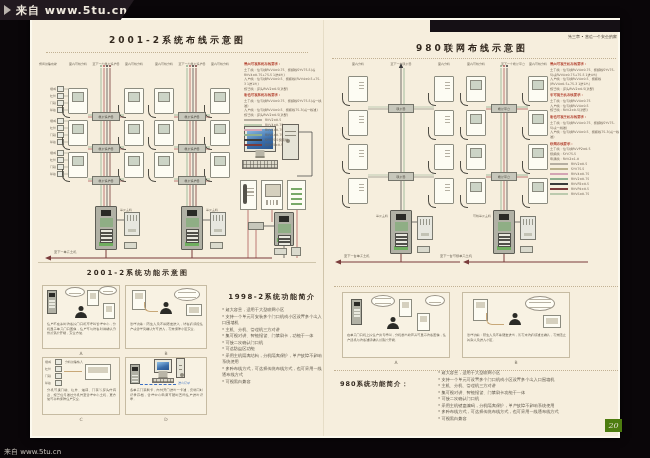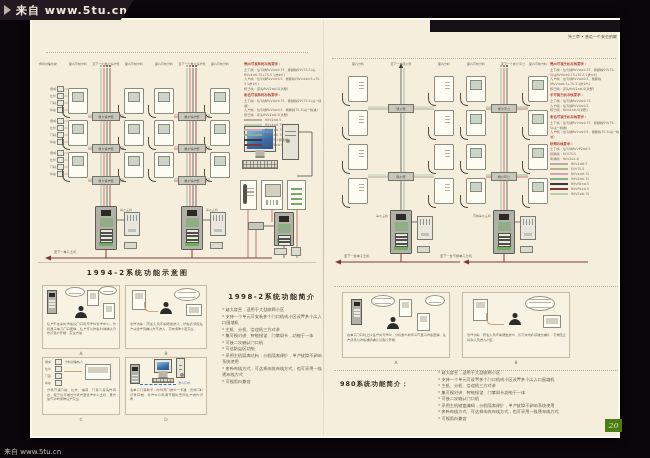--- a/index.html
+++ b/index.html
@@ -112,21 +112,23 @@
     <span>来自 www.5tu.cn</span>
   </div>
   <div class="wm-bot">来自 www.5tu.cn</div>
 
   <div class="spread">
     <div class="gutter"></div>
 
     <div class="chaptab" style="left:398px;top:0;width:190px;height:12px"></div>
     <div class="chaptxt" style="left:420px;top:14px;width:165px">第三章 • 营造一个安全的家</div>
 
+    <div class="abs t1" style="left:0;top:14px;width:291px">2001-2系统布线示意图</div>
     <div class="abs dot" style="left:14px;top:32px;width:262px"></div>
+    <div class="abs t1" style="left:295px;top:22px;width:290px">980联网布线示意图</div>
     <div class="abs dot" style="left:300px;top:38px;width:284px"></div>
 
     <div class="hdr" style="left:0;top:42px;width:32px">预留报警功能</div>
     <div class="hdr" style="left:29px;top:42px;width:34px">室内可视分机</div>
     <div class="hdr" style="left:49px;top:42px;width:50px">至下一个楼层保护器</div>
     <div class="hdr" style="left:85px;top:42px;width:34px">室内可视分机</div>
     <div class="hdr" style="left:115px;top:42px;width:34px">室内可视分机</div>
     <div class="hdr" style="left:135px;top:42px;width:50px">至下一个楼层保护器</div>
     <div class="hdr" style="left:171px;top:42px;width:34px">室内可视分机</div>
 
@@ -371,21 +373,21 @@
           <span class="sw" style="background: rgb(122, 59, 59);"></span>
           <span class="wlab">RVVP4×0.5</span>
         </div>
       <div class="wrow">
           <span class="sw" style="background: rgb(188, 202, 174);"></span>
           <span class="wlab">RVV6×0.75</span>
         </div>
     </div>
 
     <div class="abs sol" style="left:6px;top:242px;width:278px"></div>
-    <div class="abs t2" style="left:0;top:248px;width:212px">1994-2系统功能示意图</div>
+    <div class="abs t2" style="left:0;top:248px;width:212px">2001-2系统功能示意图</div>
 
     <div class="pwrap" style="left:10px;top:265px;width:78px">
       <div class="panel" style="height:64px">
         <div class="illo" style="height:34px">
           <span class="dsm" style="left:4px;top:4px;width:10px;height:24px"></span>
           <span class="cloud" style="left:22px;top:1px;width:20px;height:10px"></span>
           <span class="hm" style="left:44px;top:4px;width:12px;height:16px"></span>
           <span class="person" style="left:32px;top:20px"></span>
           <span class="cloud" style="left:56px;top:0;width:18px;height:9px"></span>
           <span class="hm" style="left:60px;top:17px;width:12px;height:16px"></span>

